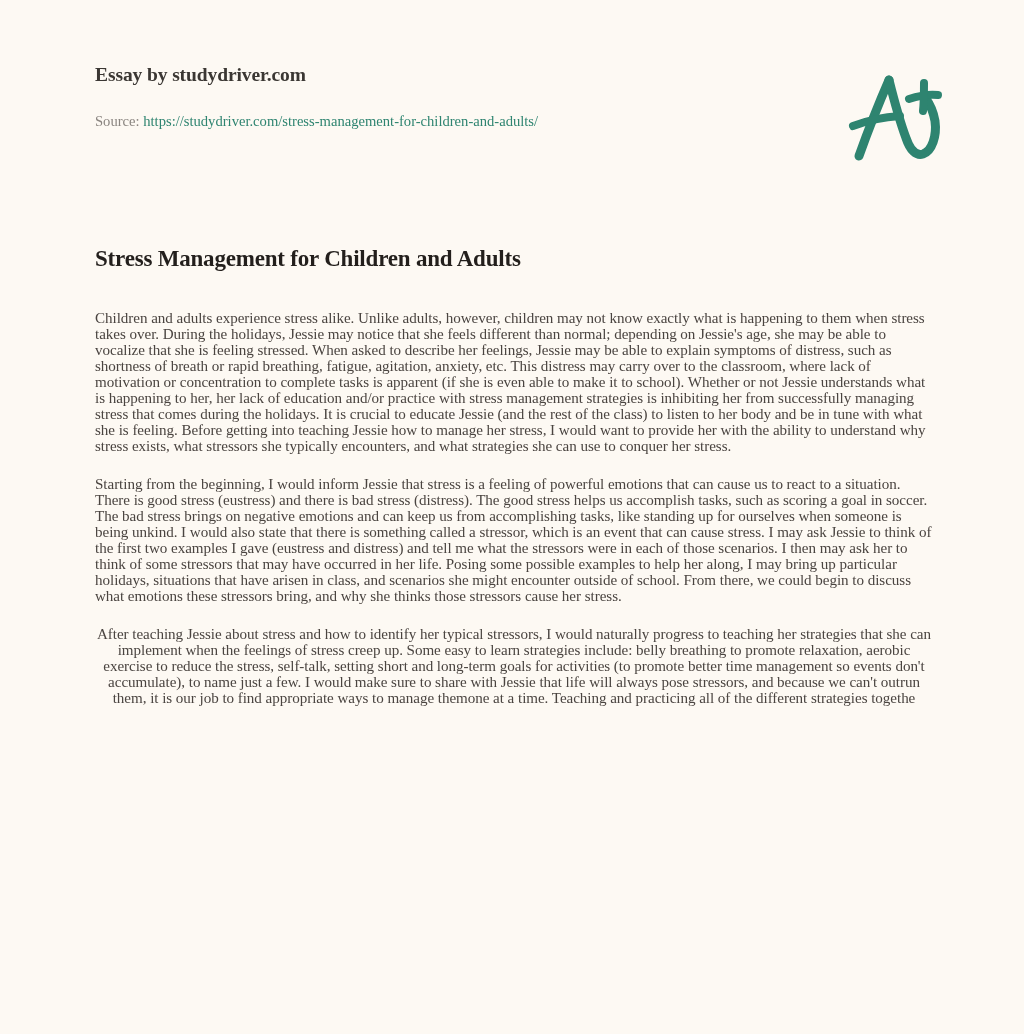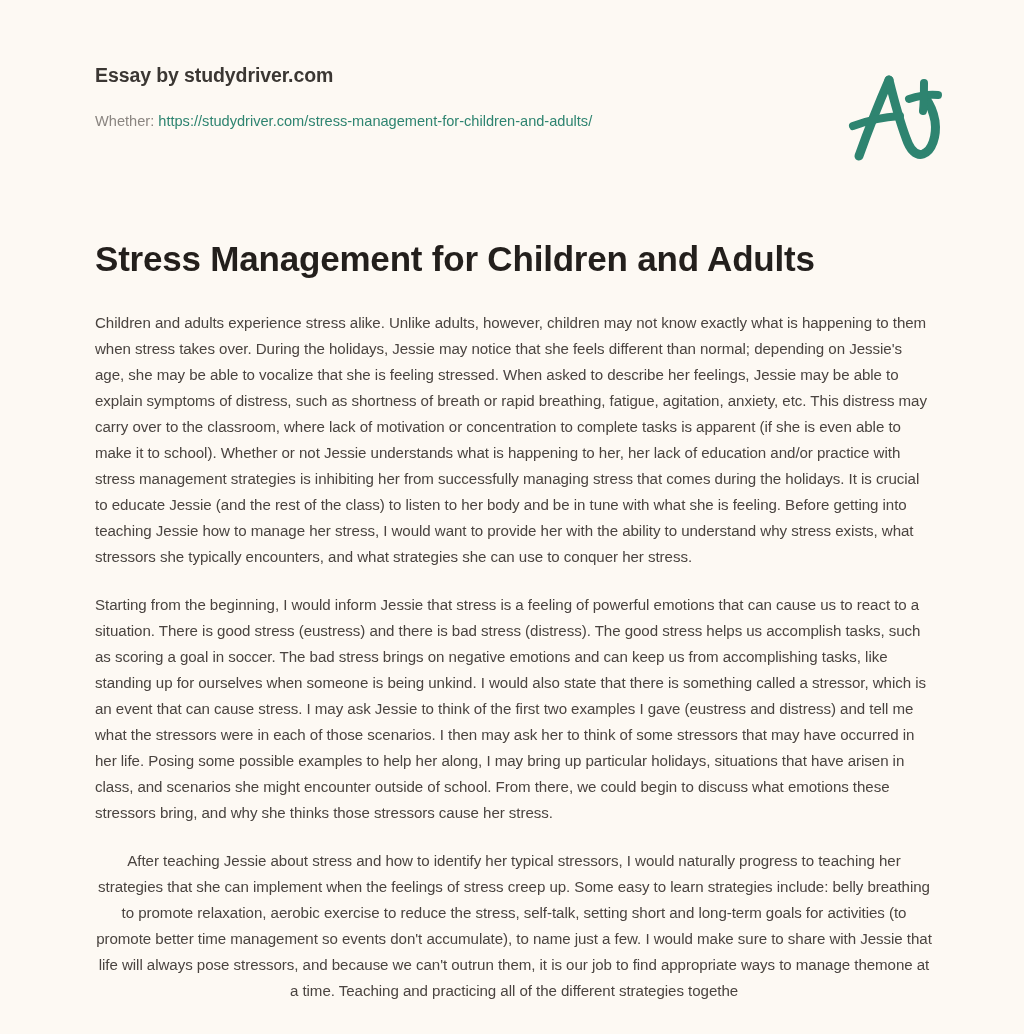--- a/index.html
+++ b/index.html
@@ -16,20 +16,21 @@
     position: relative;
     -webkit-font-smoothing: antialiased;
   }
 
   .page {
     position: relative;
     width: 1024px;
     height: 768px;
     background: #fdf9f3;
     box-sizing: border-box;
+    font-family: Liberation Serif, serif;
   }
 
   
   .header {
     position: absolute;
     left: 95px;
     top: 62px;
     width: 840px;
   }
 
@@ -74,57 +75,57 @@
     height: 104px;
   }
 
   
   .doc-title {
     position: absolute;
     left: 95px;
     top: 240px;
     width: 860px;
     margin: 0;
-    font-size: 35px;
+    font-size: 23px;
     font-weight: bold;
     color: #231f1c;
     line-height: 38px;
     letter-spacing: -0.2px;
   }
 
   
   .body-copy {
     position: absolute;
     left: 95px;
     top: 310px;
     width: 838px;
   }
 
   .body-copy p {
     margin: 0 0 22px 0;
     font-size: 15.1px;
-    line-height: 26px;
+    line-height: 16px;
     color: #4a4440;
     text-align: left;
     letter-spacing: -0.05px;
   }
   .body-copy p:last-child {
     margin-bottom: 0;
     text-align: center;
   }
 </style>
 </head>
 <body>
 
 <div class="page">
 
   <div class="header">
     <div class="byline">Essay by studydriver.com</div>
     <div class="source-line">
-      <span class="source-label">Whether:</span>
+      <span class="source-label">Source:</span>
       <a class="source-url" href="#">https://studydriver.com/stress-management-for-children-and-adults/</a>
     </div>
   </div>
 
   <div class="logo">
     <svg viewBox="0 0 116 104" xmlns="http://www.w3.org/2000/svg">
       <g fill="none" stroke="#2e8470" stroke-linecap="round" stroke-linejoin="round">
 
         <path d="M55 14 C48 30 35 62 25 90" stroke-width="9"></path>
 

